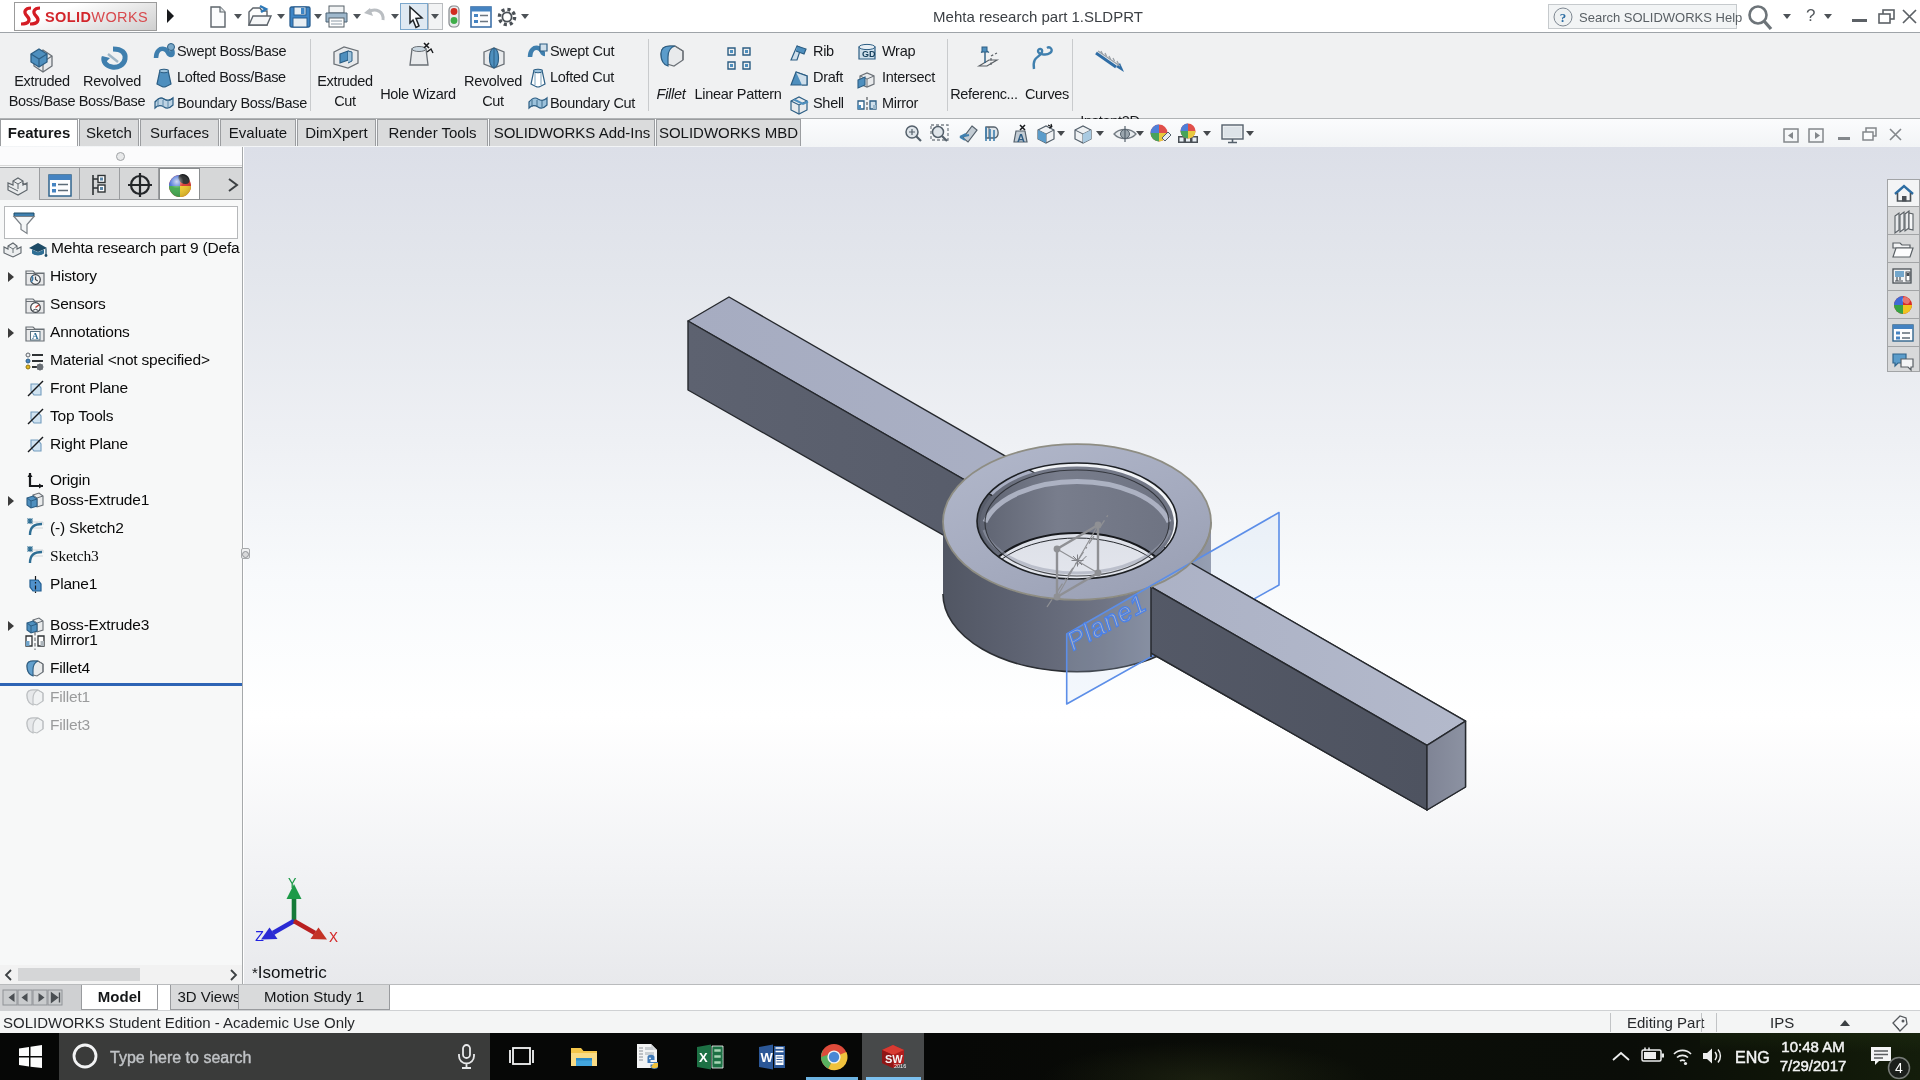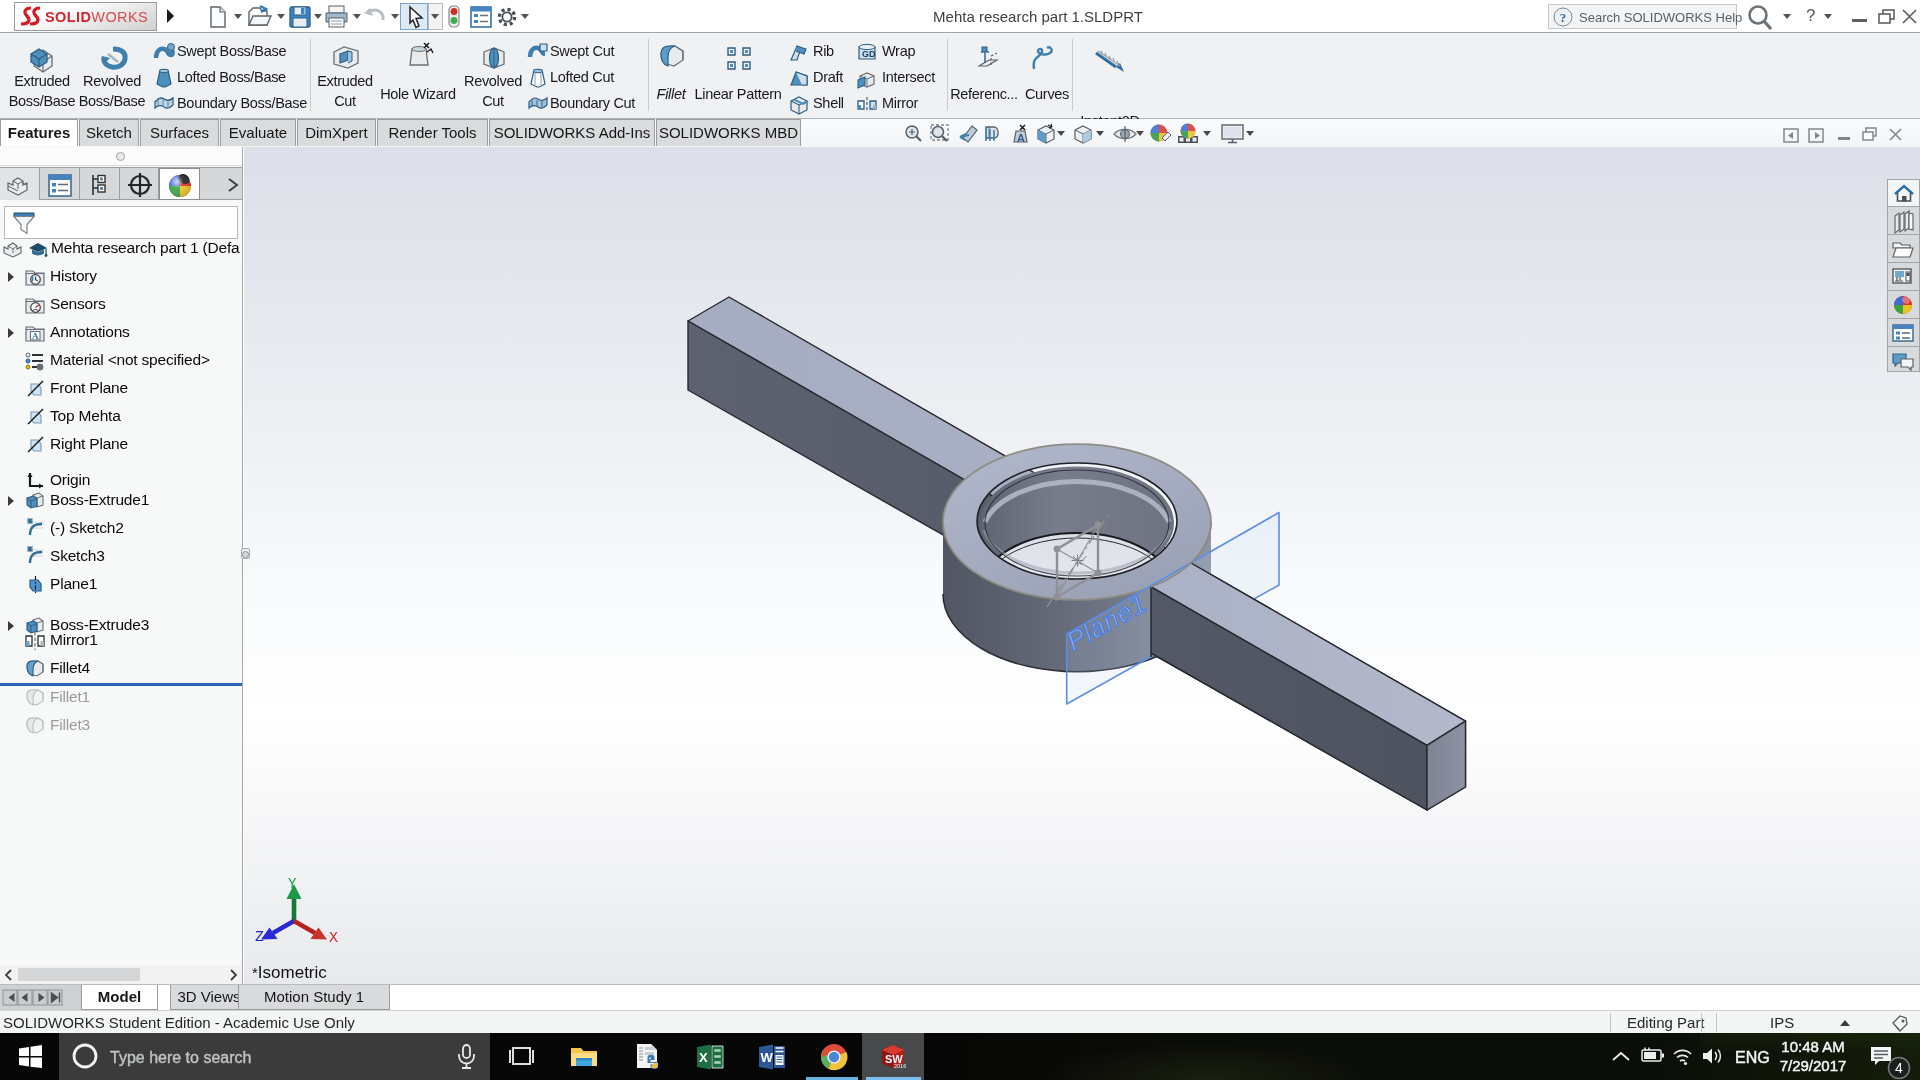--- a/index.html
+++ b/index.html
@@ -568,21 +568,21 @@
         <svg class="abs" style="left:2px; top:3px;" width="22" height="22">
           <path d="M6 8 l5 -3 4 3 v3 l4 -2 v6 l-8 4 -9 -4 v-6 l4 2 z" fill="#eceeef" stroke="#5f666c" stroke-width="1.1"></path>
           <path d="M6 8 l5 3 4 -3 M11 11 v4" fill="none" stroke="#5f666c" stroke-width="0.9"></path>
         </svg>
         <svg class="abs" style="left:27px; top:4px;" width="22" height="20">
           <path d="M2 9 L11 4 L20 9 L11 13 Z" fill="#1d4b66"></path>
           <path d="M5 10.5 v4 c3 2.5 9 2.5 12 0 v-4 l-6 2.8 z" fill="#2e6e94"></path>
           <path d="M19 9.5 v6" stroke="#1d4b66" stroke-width="1.2"></path>
           <circle cx="19" cy="16.5" r="1.4" fill="#1d4b66"></circle>
         </svg>
-        <span class="txt" style="left:51px;">Mehta research part 1  (Defa</span>
+        <span class="txt" style="left:51px;">Mehta research part 9  (Defa</span>
       </div>
   <div class="trow" style="top:116px;">
         <div class="arr"></div>
         <svg class="abs icon" style="left:24px; top:3px;" width="22" height="21">
           <path d="M2 5 h7 l2 2 h9 v12 h-18 z" fill="#e8e9ea" stroke="#6b7176" stroke-width="1.2"></path>
           <path d="M2 7.5 h18" stroke="#6b7176" stroke-width="1"></path>
           <circle cx="11.5" cy="13.5" r="4.8" fill="#f4f5f6" stroke="#3b4046" stroke-width="1.2"></circle>
           <path d="M11.5 10.5 v3 l2.2 1.5" fill="none" stroke="#3b4046" stroke-width="1.2"></path>
           <path d="M8 10 a5 5 0 0 1 -1 6" fill="none" stroke="#3f7fae" stroke-width="1.6"></path>
         </svg>
@@ -626,21 +626,21 @@
           <path d="M6 6 l7 0 l3 4 l0 7 l-7 0 l-3 -4 z" fill="#c9dff0" fill-opacity="0.85" stroke="#739cbd" stroke-width="1.1"></path>
           <path d="M3 18 L18 3" stroke="#17191c" stroke-width="1.4"></path>
         </svg>
         <span class="txt">Front Plane</span>
       </div>
   <div class="trow" style="top:256px;">
         <svg class="abs icon" style="left:25px; top:3px;" width="22" height="21">
           <path d="M6 6 l7 0 l3 4 l0 7 l-7 0 l-3 -4 z" fill="#c9dff0" fill-opacity="0.85" stroke="#739cbd" stroke-width="1.1"></path>
           <path d="M3 18 L18 3" stroke="#17191c" stroke-width="1.4"></path>
         </svg>
-        <span class="txt">Top Mehta</span>
+        <span class="txt">Top Tools</span>
       </div>
   <div class="trow" style="top:284px;">
         <svg class="abs icon" style="left:25px; top:3px;" width="22" height="21">
           <path d="M6 6 l7 0 l3 4 l0 7 l-7 0 l-3 -4 z" fill="#c9dff0" fill-opacity="0.85" stroke="#739cbd" stroke-width="1.1"></path>
           <path d="M3 18 L18 3" stroke="#17191c" stroke-width="1.4"></path>
         </svg>
         <span class="txt">Right Plane</span>
       </div>
   <div class="trow" style="top:320px;">
         <svg class="abs icon" style="left:25px; top:3px;" width="22" height="21">
@@ -660,21 +660,21 @@
         <span class="txt">Boss-Extrude1</span>
       </div>
   <div class="trow" style="top:368px;">
         <svg class="abs icon" style="left:24px; top:3px;" width="22" height="21">
           <path d="M7 4 h12 M7 4 v3 M13 4 v3 M19 4 v3 M7 10 h12" stroke="#c8cdd1" stroke-width="0.8" fill="none"></path>
           <path d="M18 6 C10 6 6 9 6 17" fill="none" stroke="#2e6e94" stroke-width="2.4"></path>
           <path d="M3 3 l6 0 M6 0 l0 6 M3.5 0.5 l5 5 M8.5 0.5 l-5 5" stroke="#2e6e94" stroke-width="1.1"></path>
         </svg>
         <span class="txt">(-) Sketch2</span>
       </div>
-  <div class="trow" style="top:396px;">
+  <div class="trow" style="top:396px;font-family:Liberation Serif, serif;">
         <svg class="abs icon" style="left:24px; top:3px;" width="22" height="21">
           <path d="M7 4 h12 M7 4 v3 M13 4 v3 M19 4 v3 M7 10 h12" stroke="#c8cdd1" stroke-width="0.8" fill="none"></path>
           <path d="M18 6 C10 6 6 9 6 17" fill="none" stroke="#2e6e94" stroke-width="2.4"></path>
           <path d="M3 3 l6 0 M6 0 l0 6 M3.5 0.5 l5 5 M8.5 0.5 l-5 5" stroke="#2e6e94" stroke-width="1.1"></path>
         </svg>
         <span class="txt">Sketch3</span>
       </div>
   <div class="trow" style="top:424px;">
         <svg class="abs icon" style="left:25px; top:3px;" width="22" height="21">
           <path d="M5 6 l8 0 l3 4 l0 7 l-8 0 l-3 -4 z" fill="#3e86c6" fill-opacity="0.9" stroke="#1f5c8f" stroke-width="1.2"></path>

